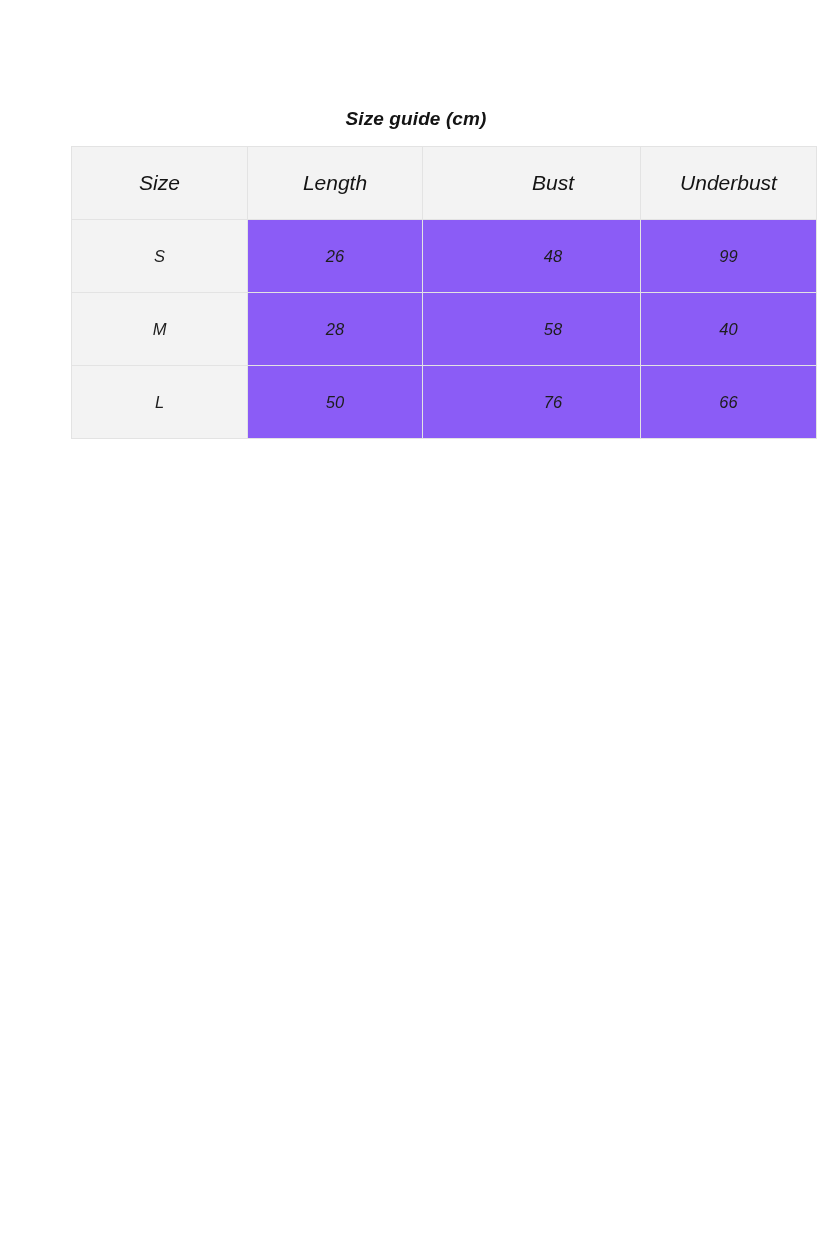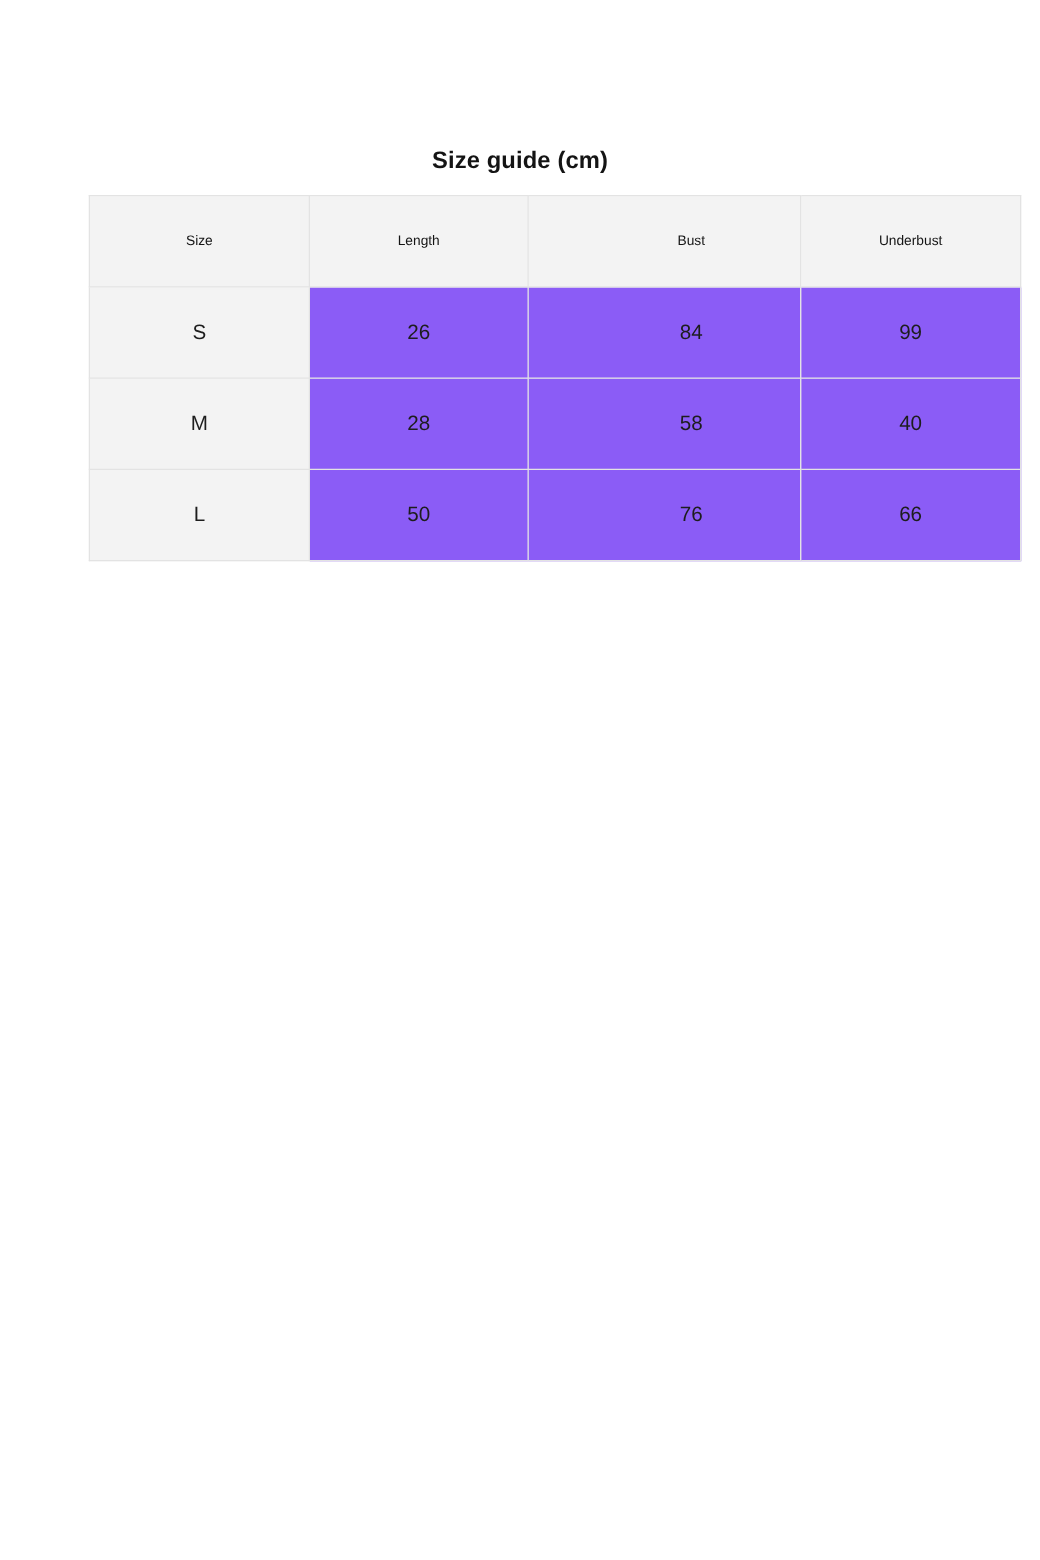--- a/index.html
+++ b/index.html
@@ -16,22 +16,23 @@
   }
   .page {
     position: relative;
     width: 832px;
     height: 1248px;
     box-sizing: border-box;
   }
   .size-guide-block {
     position: absolute;
     left: 71px;
-    top: 118px;
+    top: 108px;
     width: 690px;
+    font-style: italic;
   }
   .size-guide-title {
     font-size: 19px;
     font-weight: bold;
     text-align: center;
     color: #141414;
     letter-spacing: 0.1px;
     margin-bottom: 16px;
   }
   table.size-table {
@@ -44,21 +45,21 @@
     border: 1px solid #e3e3e3;
     height: 70px;
     text-align: center;
     vertical-align: middle;
     font-size: 16.5px;
     font-weight: normal;
     color: #1d1d1d;
   }
   table.size-table thead th {
     background: #f3f3f3;
-    font-size: 11px;
+    font-size: 21px;
     color: #141414;
   }
   table.size-table tbody td.col-size {
     background: #f3f3f3;
   }
   table.size-table tbody td {
     background: #8b5cf6;
   }
   .col-0 { width: 173px; }
   .col-1 { width: 172px; }
@@ -80,21 +81,21 @@
           <th class="col-0">Size</th>
           <th class="col-1">Length</th>
           <th class="col-2">Bust</th>
           <th class="col-3">Underbust</th>
         </tr>
       </thead>
       <tbody>
         <tr>
           <td class="col-0 col-size">S</td>
           <td class="col-1">26</td>
-          <td class="col-2">84</td>
+          <td class="col-2">48</td>
           <td class="col-3">99</td>
         </tr>
         <tr>
           <td class="col-0 col-size">M</td>
           <td class="col-1">28</td>
           <td class="col-2">58</td>
           <td class="col-3">40</td>
         </tr>
         <tr>
           <td class="col-0 col-size">L</td>

